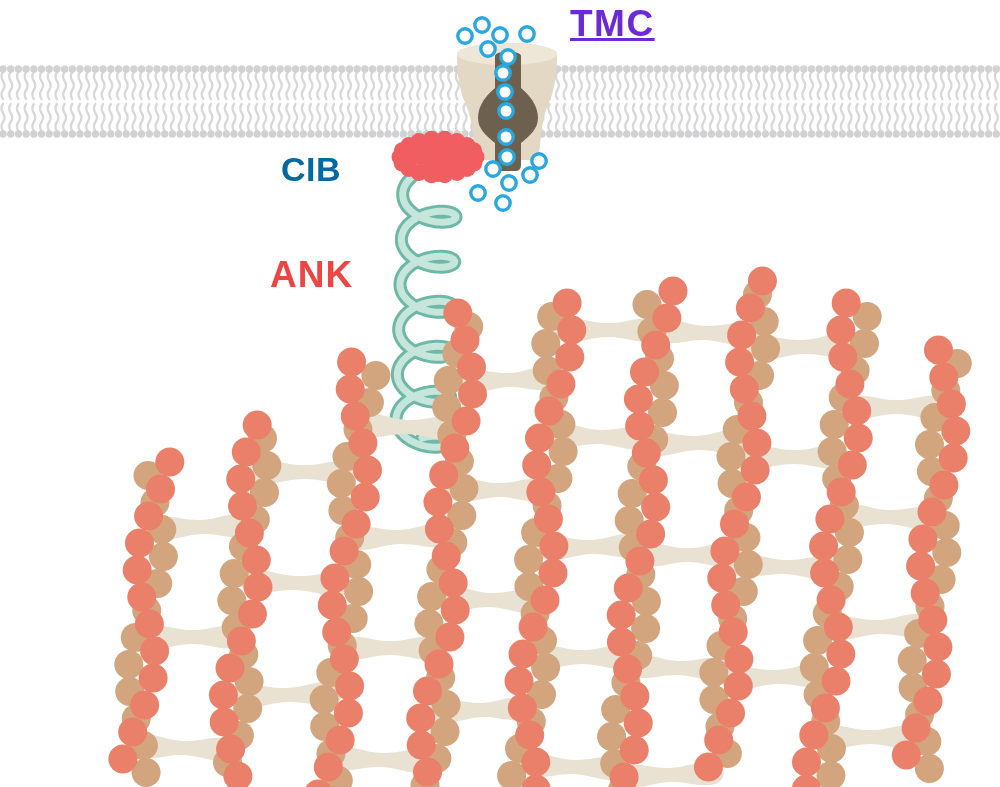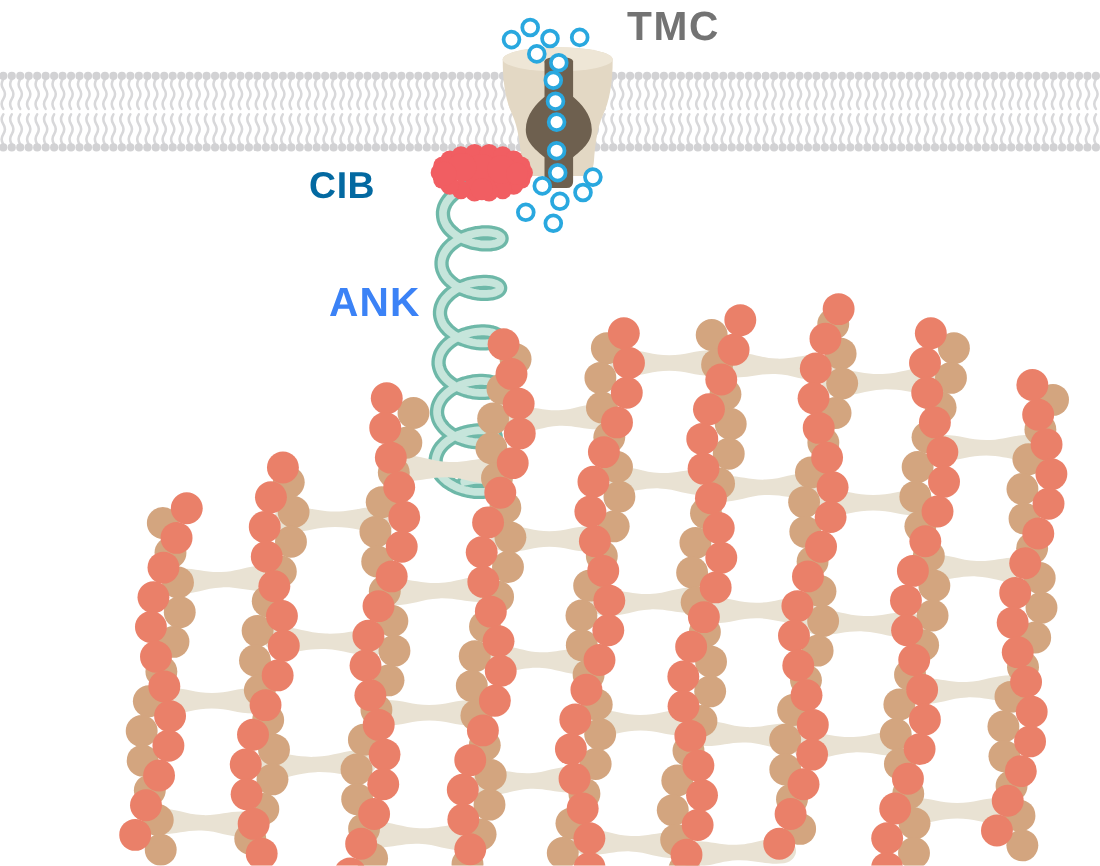--- a/index.html
+++ b/index.html
@@ -946,16 +946,16 @@
         <circle cx="467.1" cy="145.4" r="8.5" fill="#f15e62"></circle>
         <circle cx="473.7" cy="150.8" r="8.5" fill="#f15e62"></circle>
         <circle cx="438" cy="157" r="17" fill="#f15e62"></circle>
         <circle cx="420" cy="152" r="13" fill="#f15e62"></circle>
         <circle cx="456" cy="154" r="13" fill="#f15e62"></circle>
         <circle cx="404" cy="158" r="11" fill="#f15e62"></circle>
         <circle cx="470" cy="158" r="10" fill="#f15e62"></circle>
         <circle cx="438" cy="172" r="10" fill="#f15e62"></circle>
       </g>
     </svg>
-  <div class="lbl lbl-tmc" style="color: #737373;">TMC</div>
+  <div class="lbl lbl-tmc" style="color: #6d28d9; text-decoration: underline;">TMC</div>
   <div class="lbl lbl-cib" style="color: #0369a1;">CIB</div>
-  <div class="lbl lbl-ank" style="color: #3b82f6; margin-left: 29px;">ANK</div>
+  <div class="lbl lbl-ank" style="color: #ef4444;">ANK</div>
 </div>
 
 </body></html>

